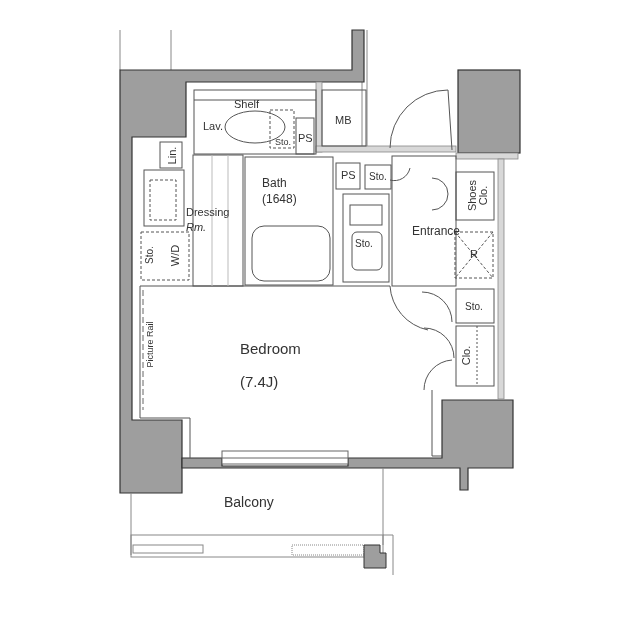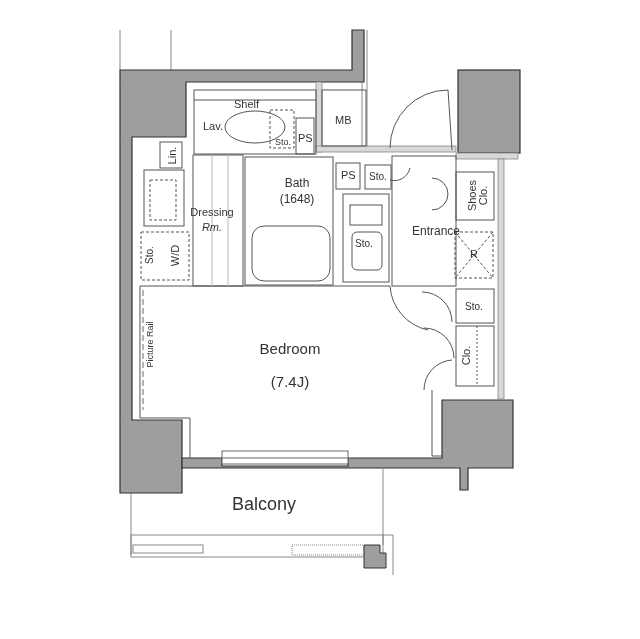--- a/index.html
+++ b/index.html
@@ -3,21 +3,21 @@
 <meta charset="utf-8">
 <style>
   html,body{margin:0;padding:0;background:#fff;}
   body{width:640px;height:639px;position:relative;overflow:hidden;font-family:"Liberation Sans",sans-serif;}
   #plan{position:absolute;left:0;top:0;width:640px;height:639px;}
   .lbl{position:absolute;color:#333;font-family:"Liberation Sans",sans-serif;white-space:nowrap;line-height:1;}
   .s{font-size:11px;}
   .m{font-size:12px;}
   .l{font-size:15px;}
   .vert{transform:rotate(-90deg);transform-origin:center center;}
-  .center{text-align:center;}
+  .center{}
 </style>
 </head>
 <body>
 
 <svg id="plan" viewBox="0 0 640 639" xmlns="http://www.w3.org/2000/svg">
 
   <g stroke="#888" stroke-width="1" fill="none">
     <line x1="120" y1="30" x2="120" y2="70"></line>
     <line x1="171" y1="30" x2="171" y2="70"></line>
     <line x1="362" y1="30" x2="362" y2="150"></line>
@@ -138,13 +138,13 @@
 <div class="lbl s vert" style="left:450px;top:190px;width:44px;text-align:center;">Shoes</div>
 <div class="lbl s vert" style="left:461px;top:190px;width:44px;text-align:center;">Clo.</div>
 <div class="lbl s" style="left:470px;top:249px;">R</div>
 <div class="lbl s vert" style="left:130px;top:250px;width:40px;text-align:center;font-size:10px;">Sto.</div>
 <div class="lbl s vert" style="left:155px;top:250px;width:40px;text-align:center;">W/D</div>
 <div class="lbl s" style="left:465px;top:302px;font-size:10px;">Sto.</div>
 <div class="lbl s vert" style="left:446px;top:350px;width:40px;text-align:center;">Clo.</div>
 <div class="lbl s vert" style="left:110px;top:340px;width:80px;text-align:center;font-size:9px;">Picture Rail</div>
 <div class="lbl l center" style="left:240px;top:341px;width:100px;">Bedroom</div>
 <div class="lbl l center" style="left:240px;top:374px;width:100px;">(7.4J)</div>
-<div class="lbl m center" style="left:224px;top:495px;width:80px;font-size:18px;">Balcony</div>
+<div class="lbl m center" style="left:224px;top:495px;width:80px;font-size:14px;">Balcony</div>
 
 </body></html>

